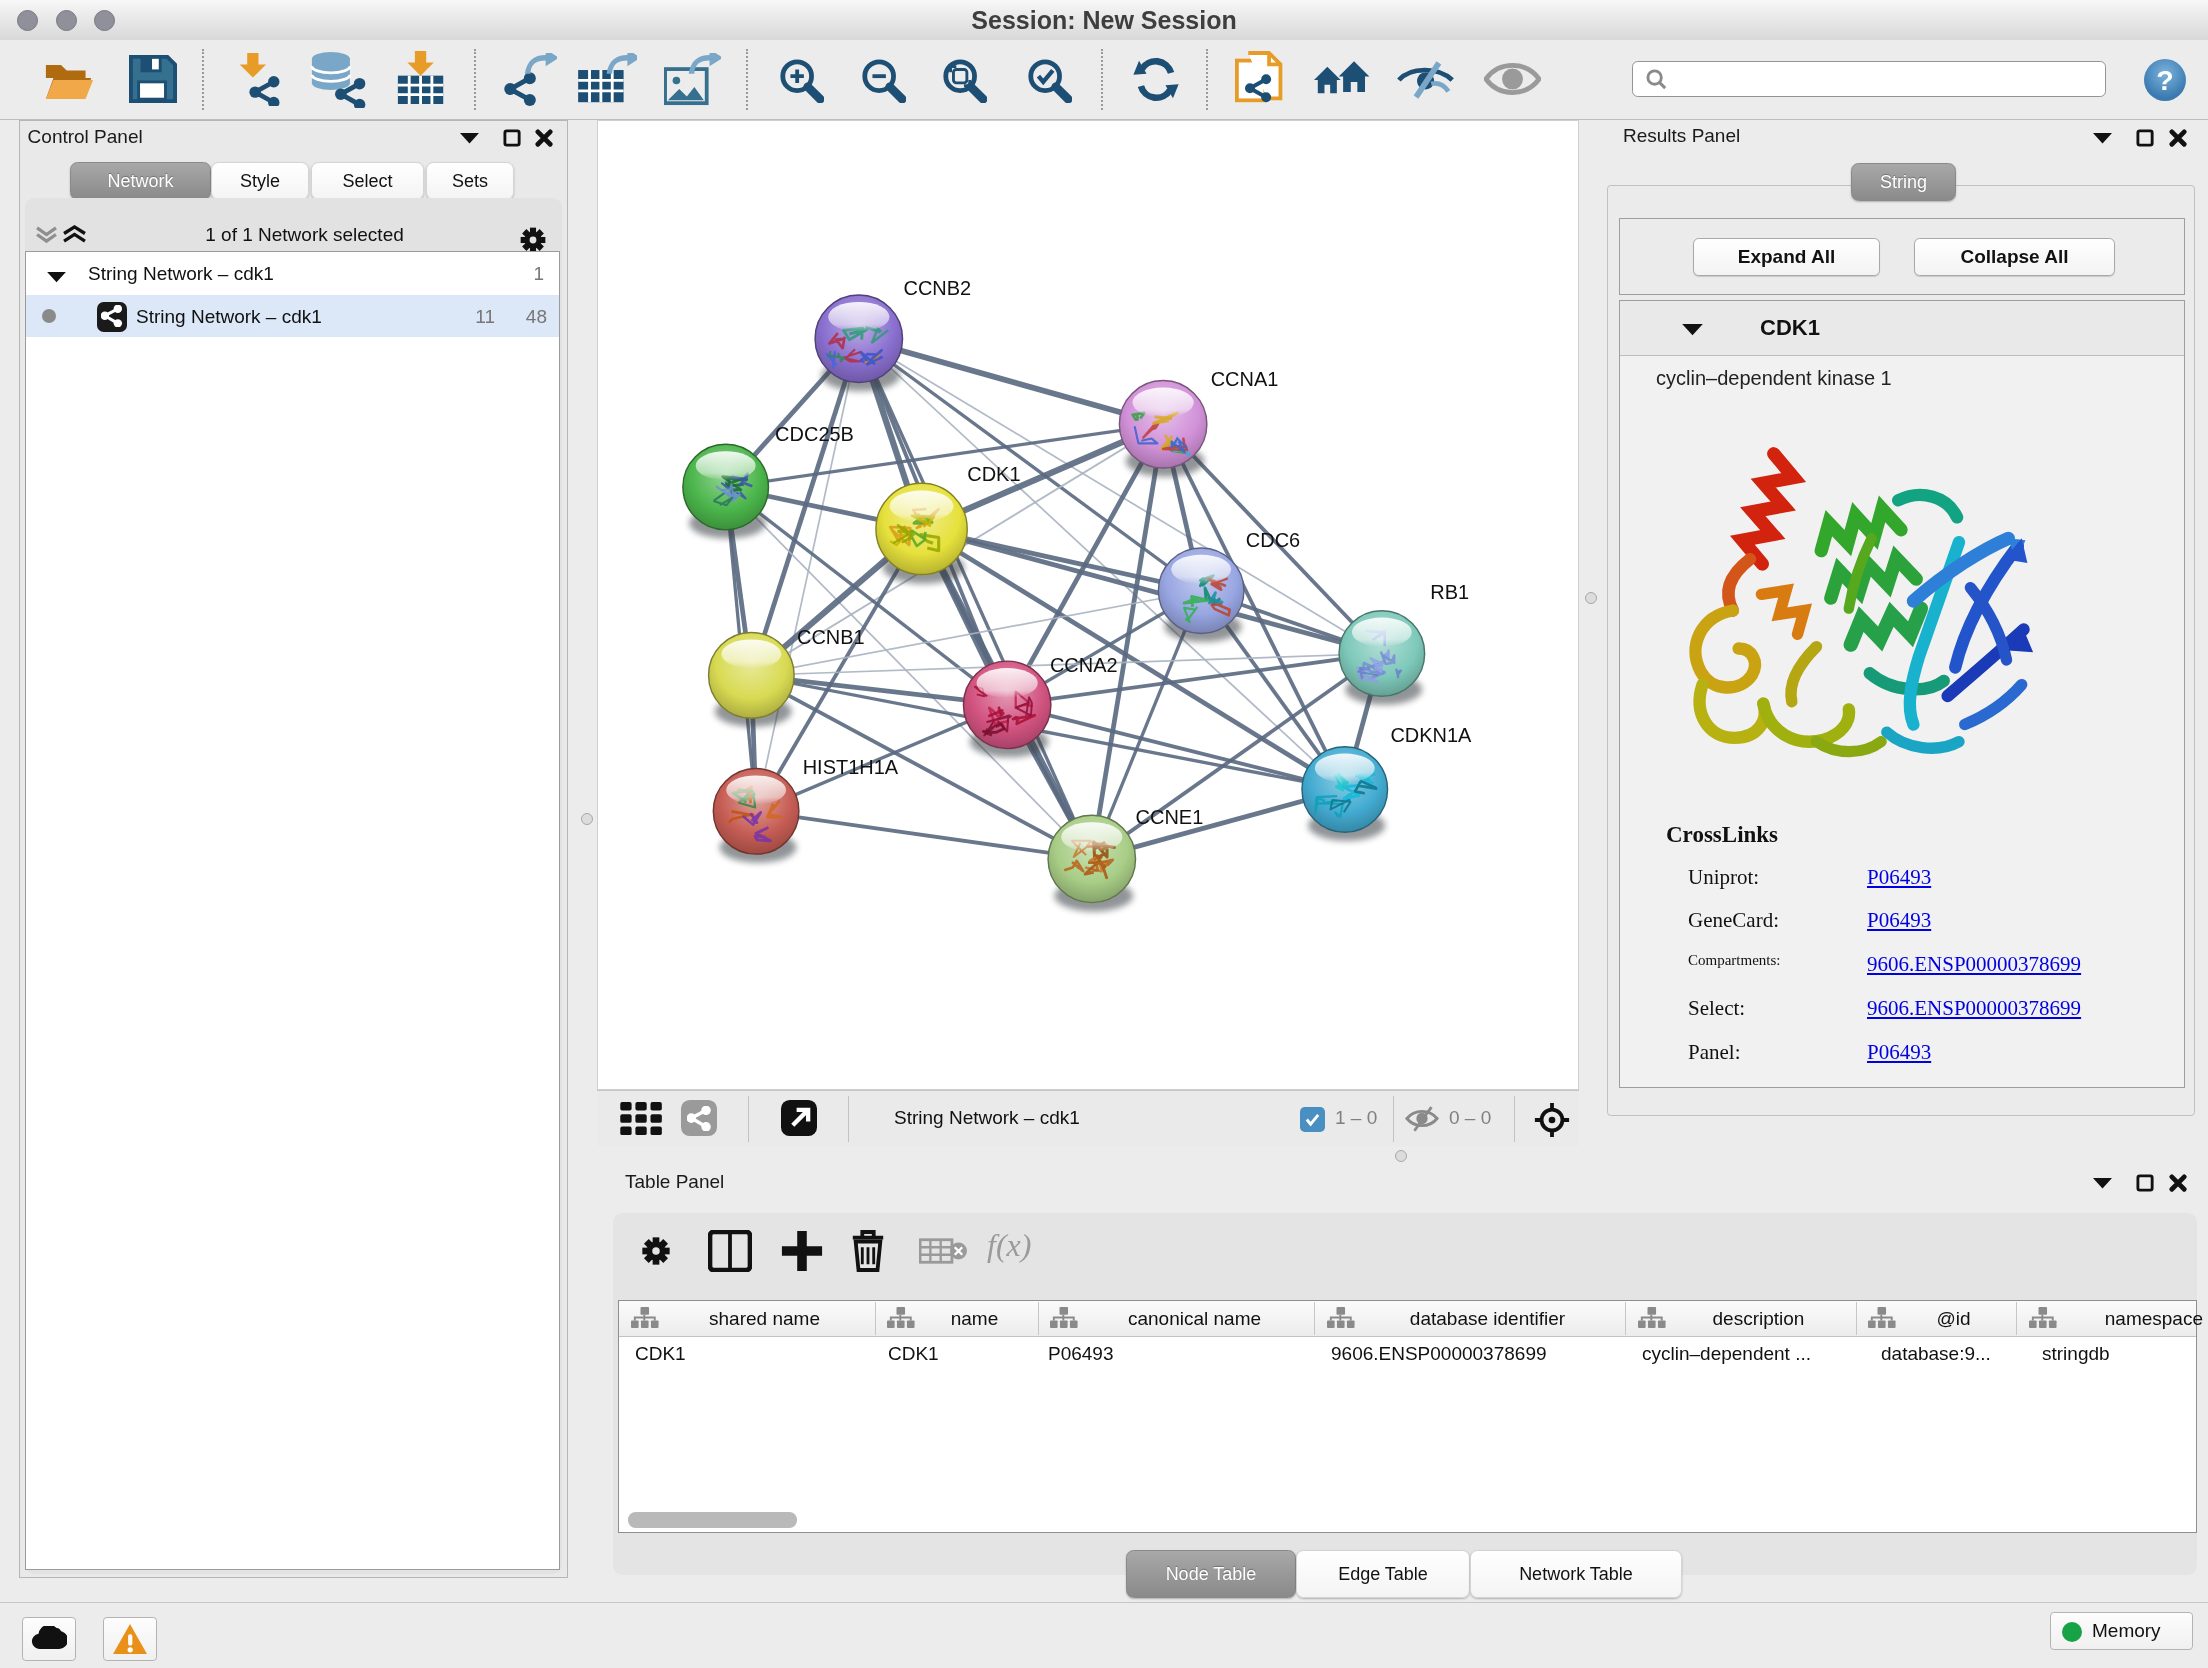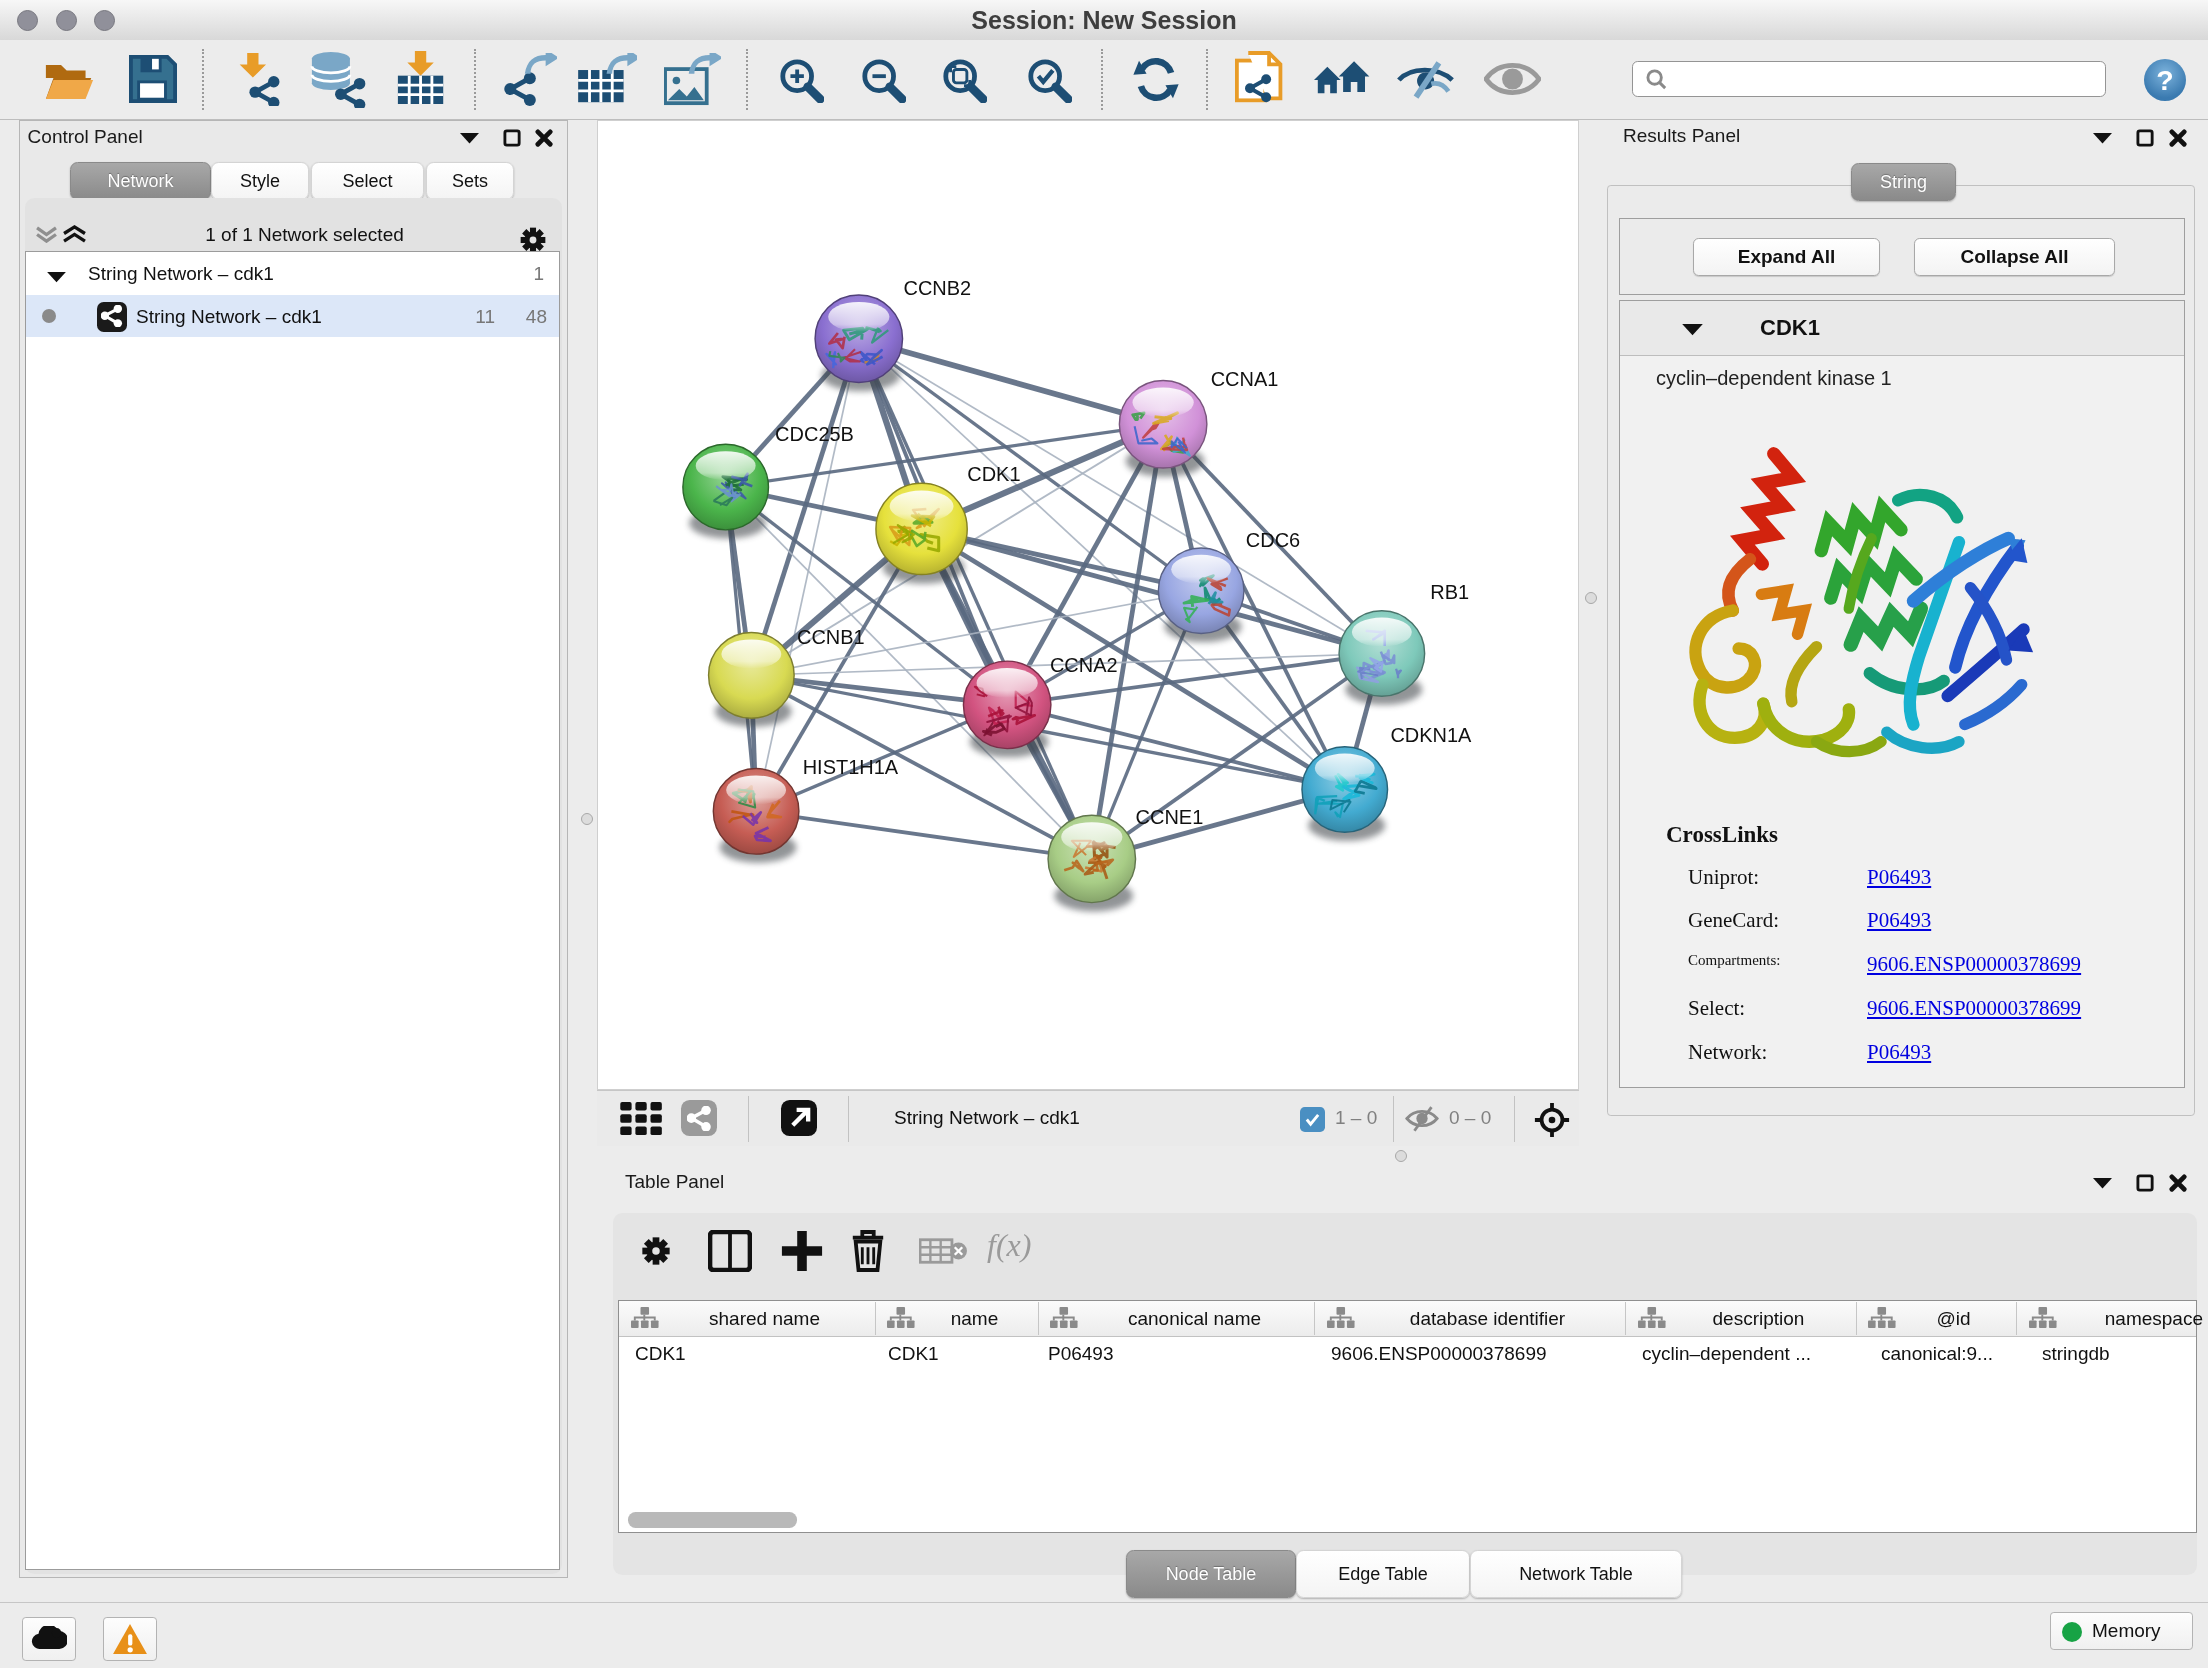--- a/index.html
+++ b/index.html
@@ -568,21 +568,21 @@
   </svg>
 <div class="abs serif" style="left:1666px;top:822px;font-size:23px;font-weight:bold;color:#111">CrossLinks</div>
 <div class="abs serif" style="left:1688px;top:865px;font-size:21px;color:#111">Uniprot:</div>
 <div class="abs serif" style="left:1867px;top:865px;font-size:21px"><a class="lnk">P06493</a></div>
 <div class="abs serif" style="left:1688px;top:908px;font-size:21px;color:#111">GeneCard:</div>
 <div class="abs serif" style="left:1867px;top:908px;font-size:21px"><a class="lnk">P06493</a></div>
 <div class="abs serif" style="left:1688px;top:952px;font-size:15px;color:#111">Compartments:</div>
 <div class="abs serif" style="left:1867px;top:952px;font-size:21px"><a class="lnk">9606.ENSP00000378699</a></div>
 <div class="abs serif" style="left:1688px;top:996px;font-size:21px;color:#111">Select:</div>
 <div class="abs serif" style="left:1867px;top:996px;font-size:21px"><a class="lnk">9606.ENSP00000378699</a></div>
-<div class="abs serif" style="left:1688px;top:1040px;font-size:21px;color:#111">Network:</div>
+<div class="abs serif" style="left:1688px;top:1040px;font-size:21px;color:#111">Panel:</div>
 <div class="abs serif" style="left:1867px;top:1040px;font-size:21px"><a class="lnk">P06493</a></div>
 <div class="abs ttl" style="left:625px;top:1171px">Table Panel</div>
 <svg class="abs" style="left:2092px;top:1177px" width="21" height="13.3" viewBox="0 0 22 14">
     <path d="M1 1 h20 l-10 11z" fill="#111"></path>
   </svg>
 <svg class="abs" style="left:2136px;top:1174px" width="19" height="19" viewBox="0 0 20 20">
     <rect x="2" y="2" width="15" height="15" fill="none" stroke="#111" stroke-width="3" rx="2"></rect>
   </svg>
 <svg class="abs" style="left:2169px;top:1174px" width="19" height="19" viewBox="0 0 20 20">
     <path d="M3 3 L16 16 M16 3 L3 16" stroke="#111" stroke-width="5" stroke-linecap="round"></path>
@@ -697,21 +697,21 @@
       <rect x="21" y="14" width="8" height="8" rx="1"></rect>
       <path d="M14 8 v4 M4 14 v-3 h21 v3 M14 11 v3" stroke="#8a8a8a" stroke-width="2" fill="none"></path>
     </g>
   </svg>
 <div class="abs" style="left:2058px;top:1308px;width:145px;font-size:19px;color:#111;text-align:right;overflow:hidden;white-space:nowrap">namespace</div>
 <div class="abs" style="left:635px;top:1343px;font-size:19px;color:#111;white-space:nowrap">CDK1</div>
 <div class="abs" style="left:888px;top:1343px;font-size:19px;color:#111;white-space:nowrap">CDK1</div>
 <div class="abs" style="left:1048px;top:1343px;font-size:19px;color:#111;white-space:nowrap">P06493</div>
 <div class="abs" style="left:1331px;top:1343px;font-size:19px;color:#111;white-space:nowrap">9606.ENSP00000378699</div>
 <div class="abs" style="left:1642px;top:1343px;font-size:19px;color:#111;white-space:nowrap">cyclin–dependent ...</div>
-<div class="abs" style="left:1881px;top:1343px;font-size:19px;color:#111;white-space:nowrap">canonical:9...</div>
+<div class="abs" style="left:1881px;top:1343px;font-size:19px;color:#111;white-space:nowrap">database:9...</div>
 <div class="abs" style="left:2042px;top:1343px;font-size:19px;color:#111;white-space:nowrap">stringdb</div>
 <div class="abs" style="left:628px;top:1512px;width:169px;height:16px;background:#b9b9b9;border-radius:7.6px"></div>
 <div class="abs tab tabg" style="left:1126px;top:1550px;width:168px;height:46px;line-height:46px">Node Table</div>
 <div class="abs tab tabw" style="left:1296px;top:1550px;width:172px;height:46px;line-height:46px">Edge Table</div>
 <div class="abs tab tabw" style="left:1470px;top:1550px;width:210px;height:46px;line-height:46px">Network Table</div>
 <div class="abs" style="left:0;top:1602px;width:2208px;height:67px;background:#ececec;border-top:1px solid #c6c6c6;box-sizing:border-box"></div>
 <div class="abs" style="left:22px;top:1617px;width:54px;height:44px;background:linear-gradient(#fdfdfd,#f0f0f0);border:1px solid #b3b3b3;border-radius:3.8px;box-sizing:border-box"></div>
 <svg class="abs" style="left:31px;top:1626px" width="36" height="25" viewBox="0 0 38 26">
     <path d="M10 24 a8 8 0 0 1 -2-16 a11 11 0 0 1 21-3 a7 7 0 0 1 1 19z" fill="#111"></path>
     <circle cx="27" cy="7" r="5" fill="#111"></circle>

